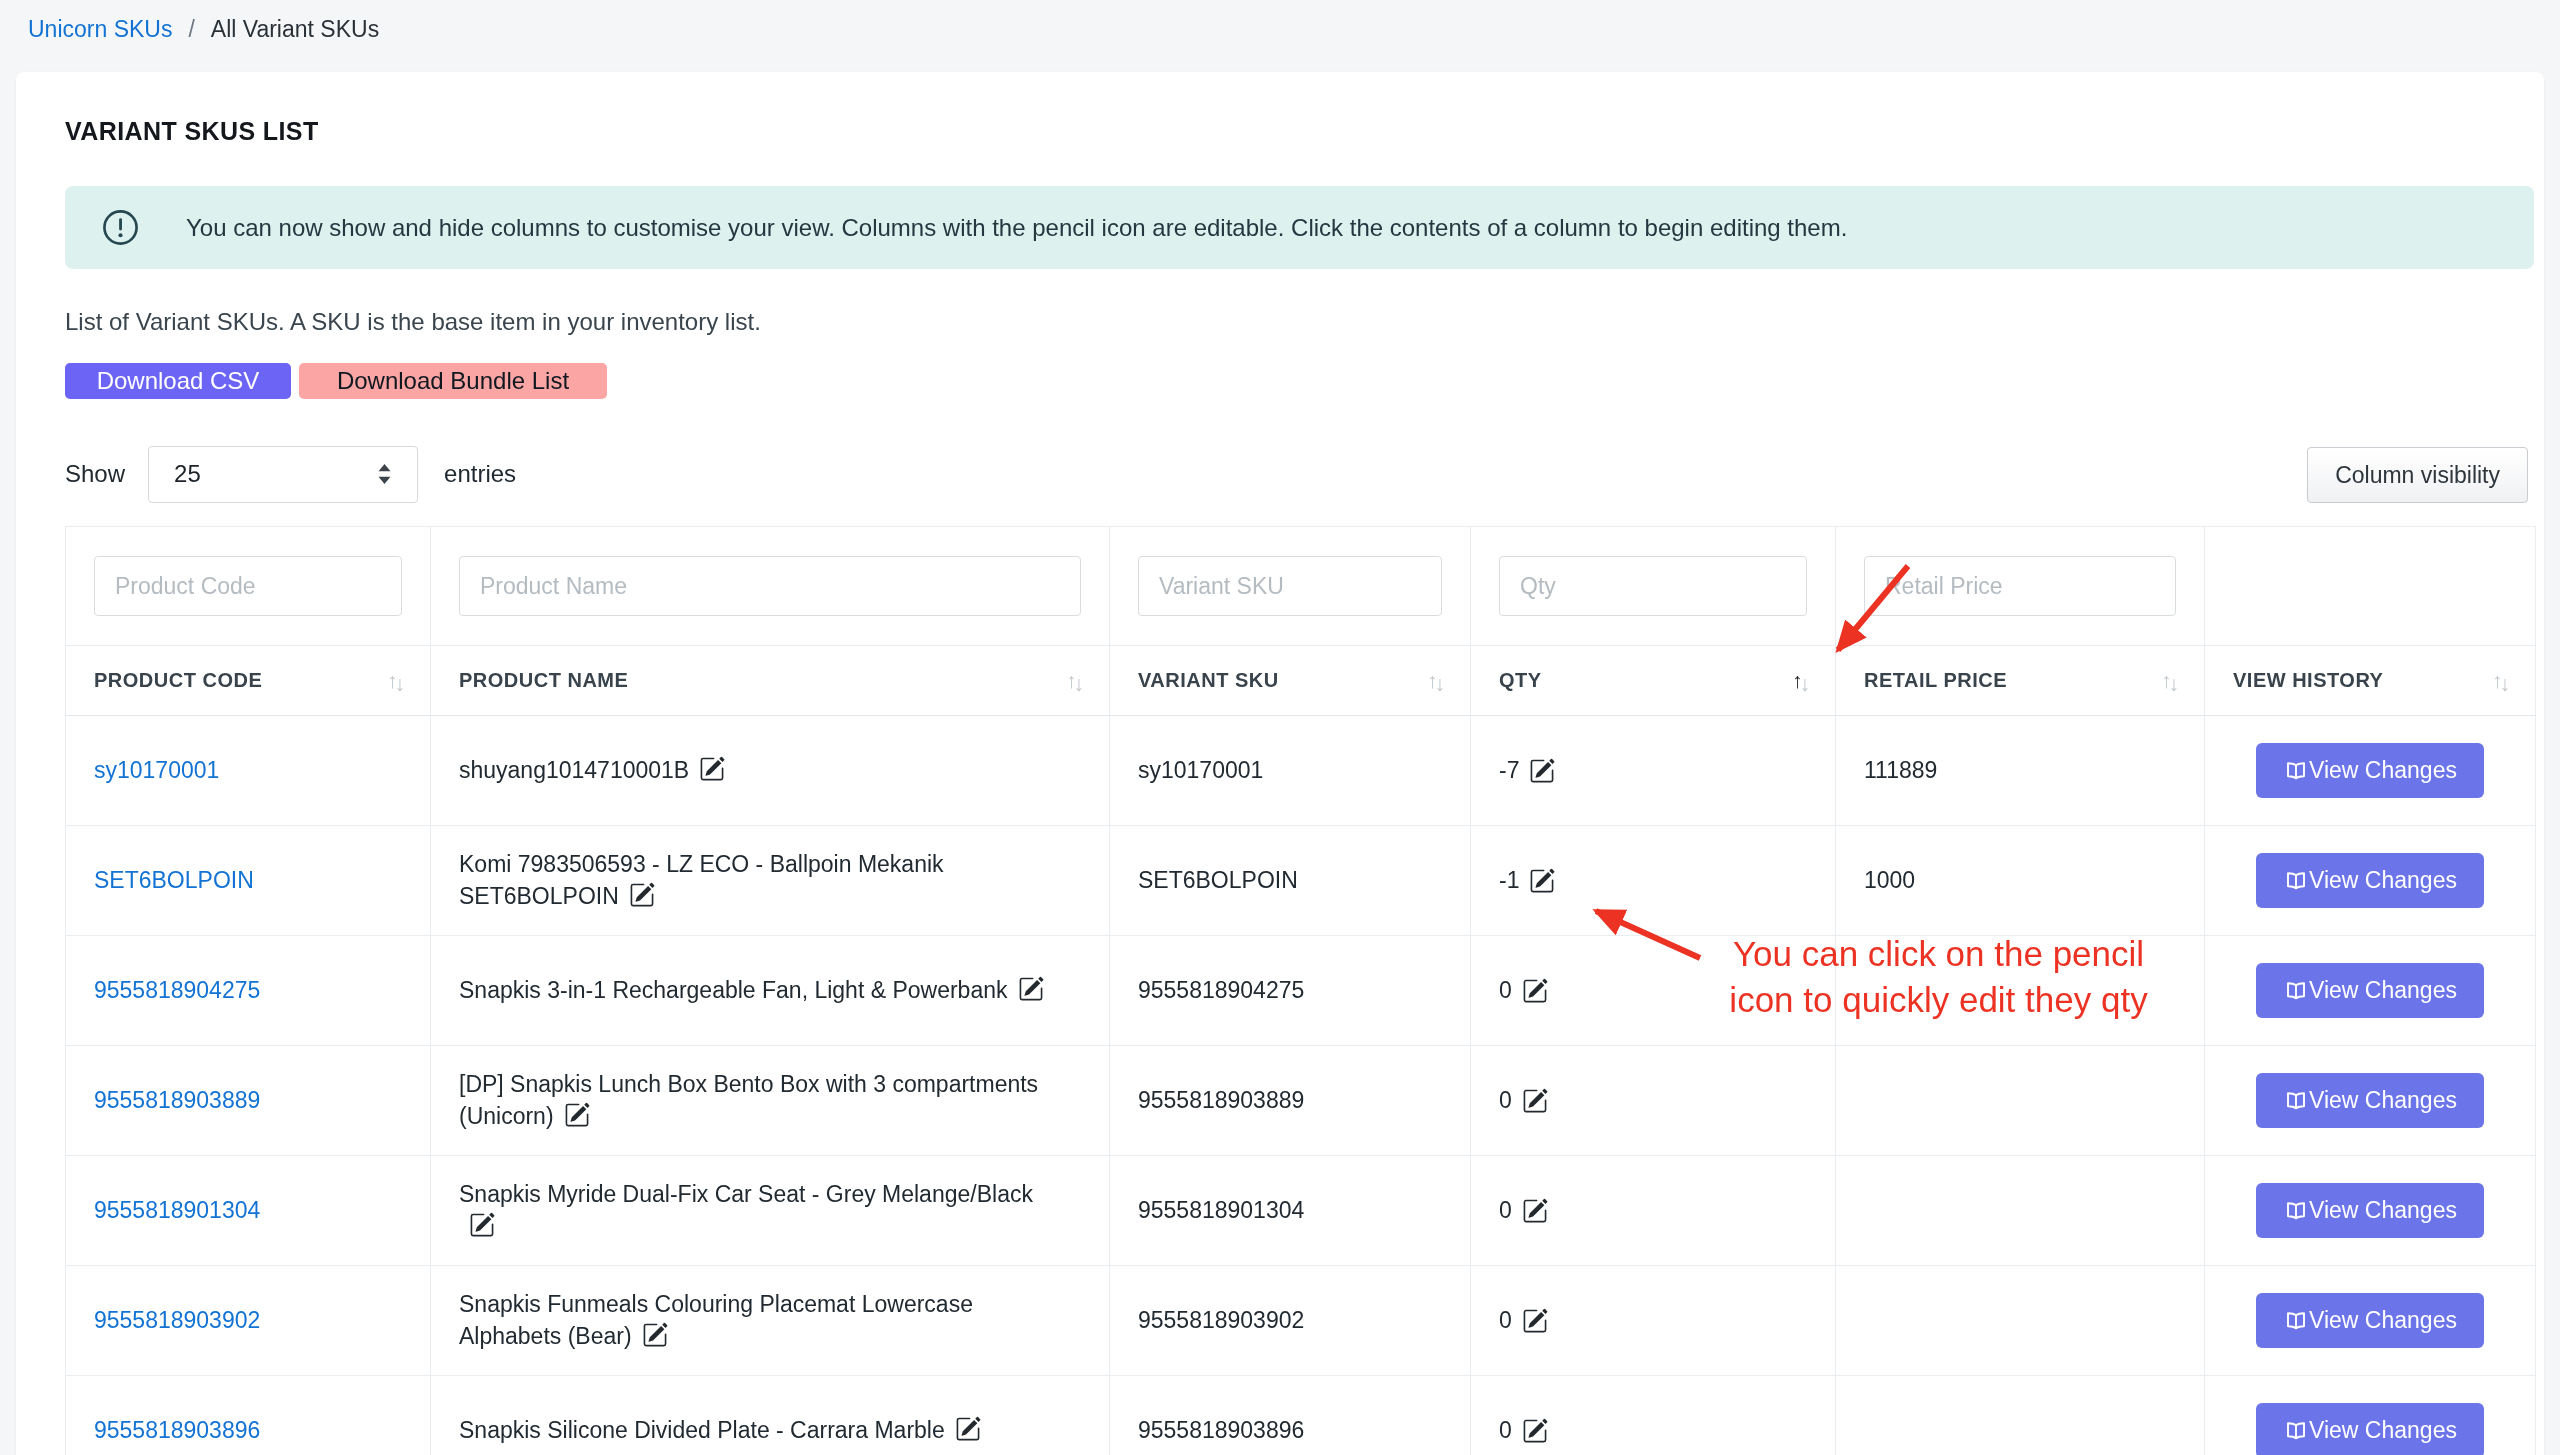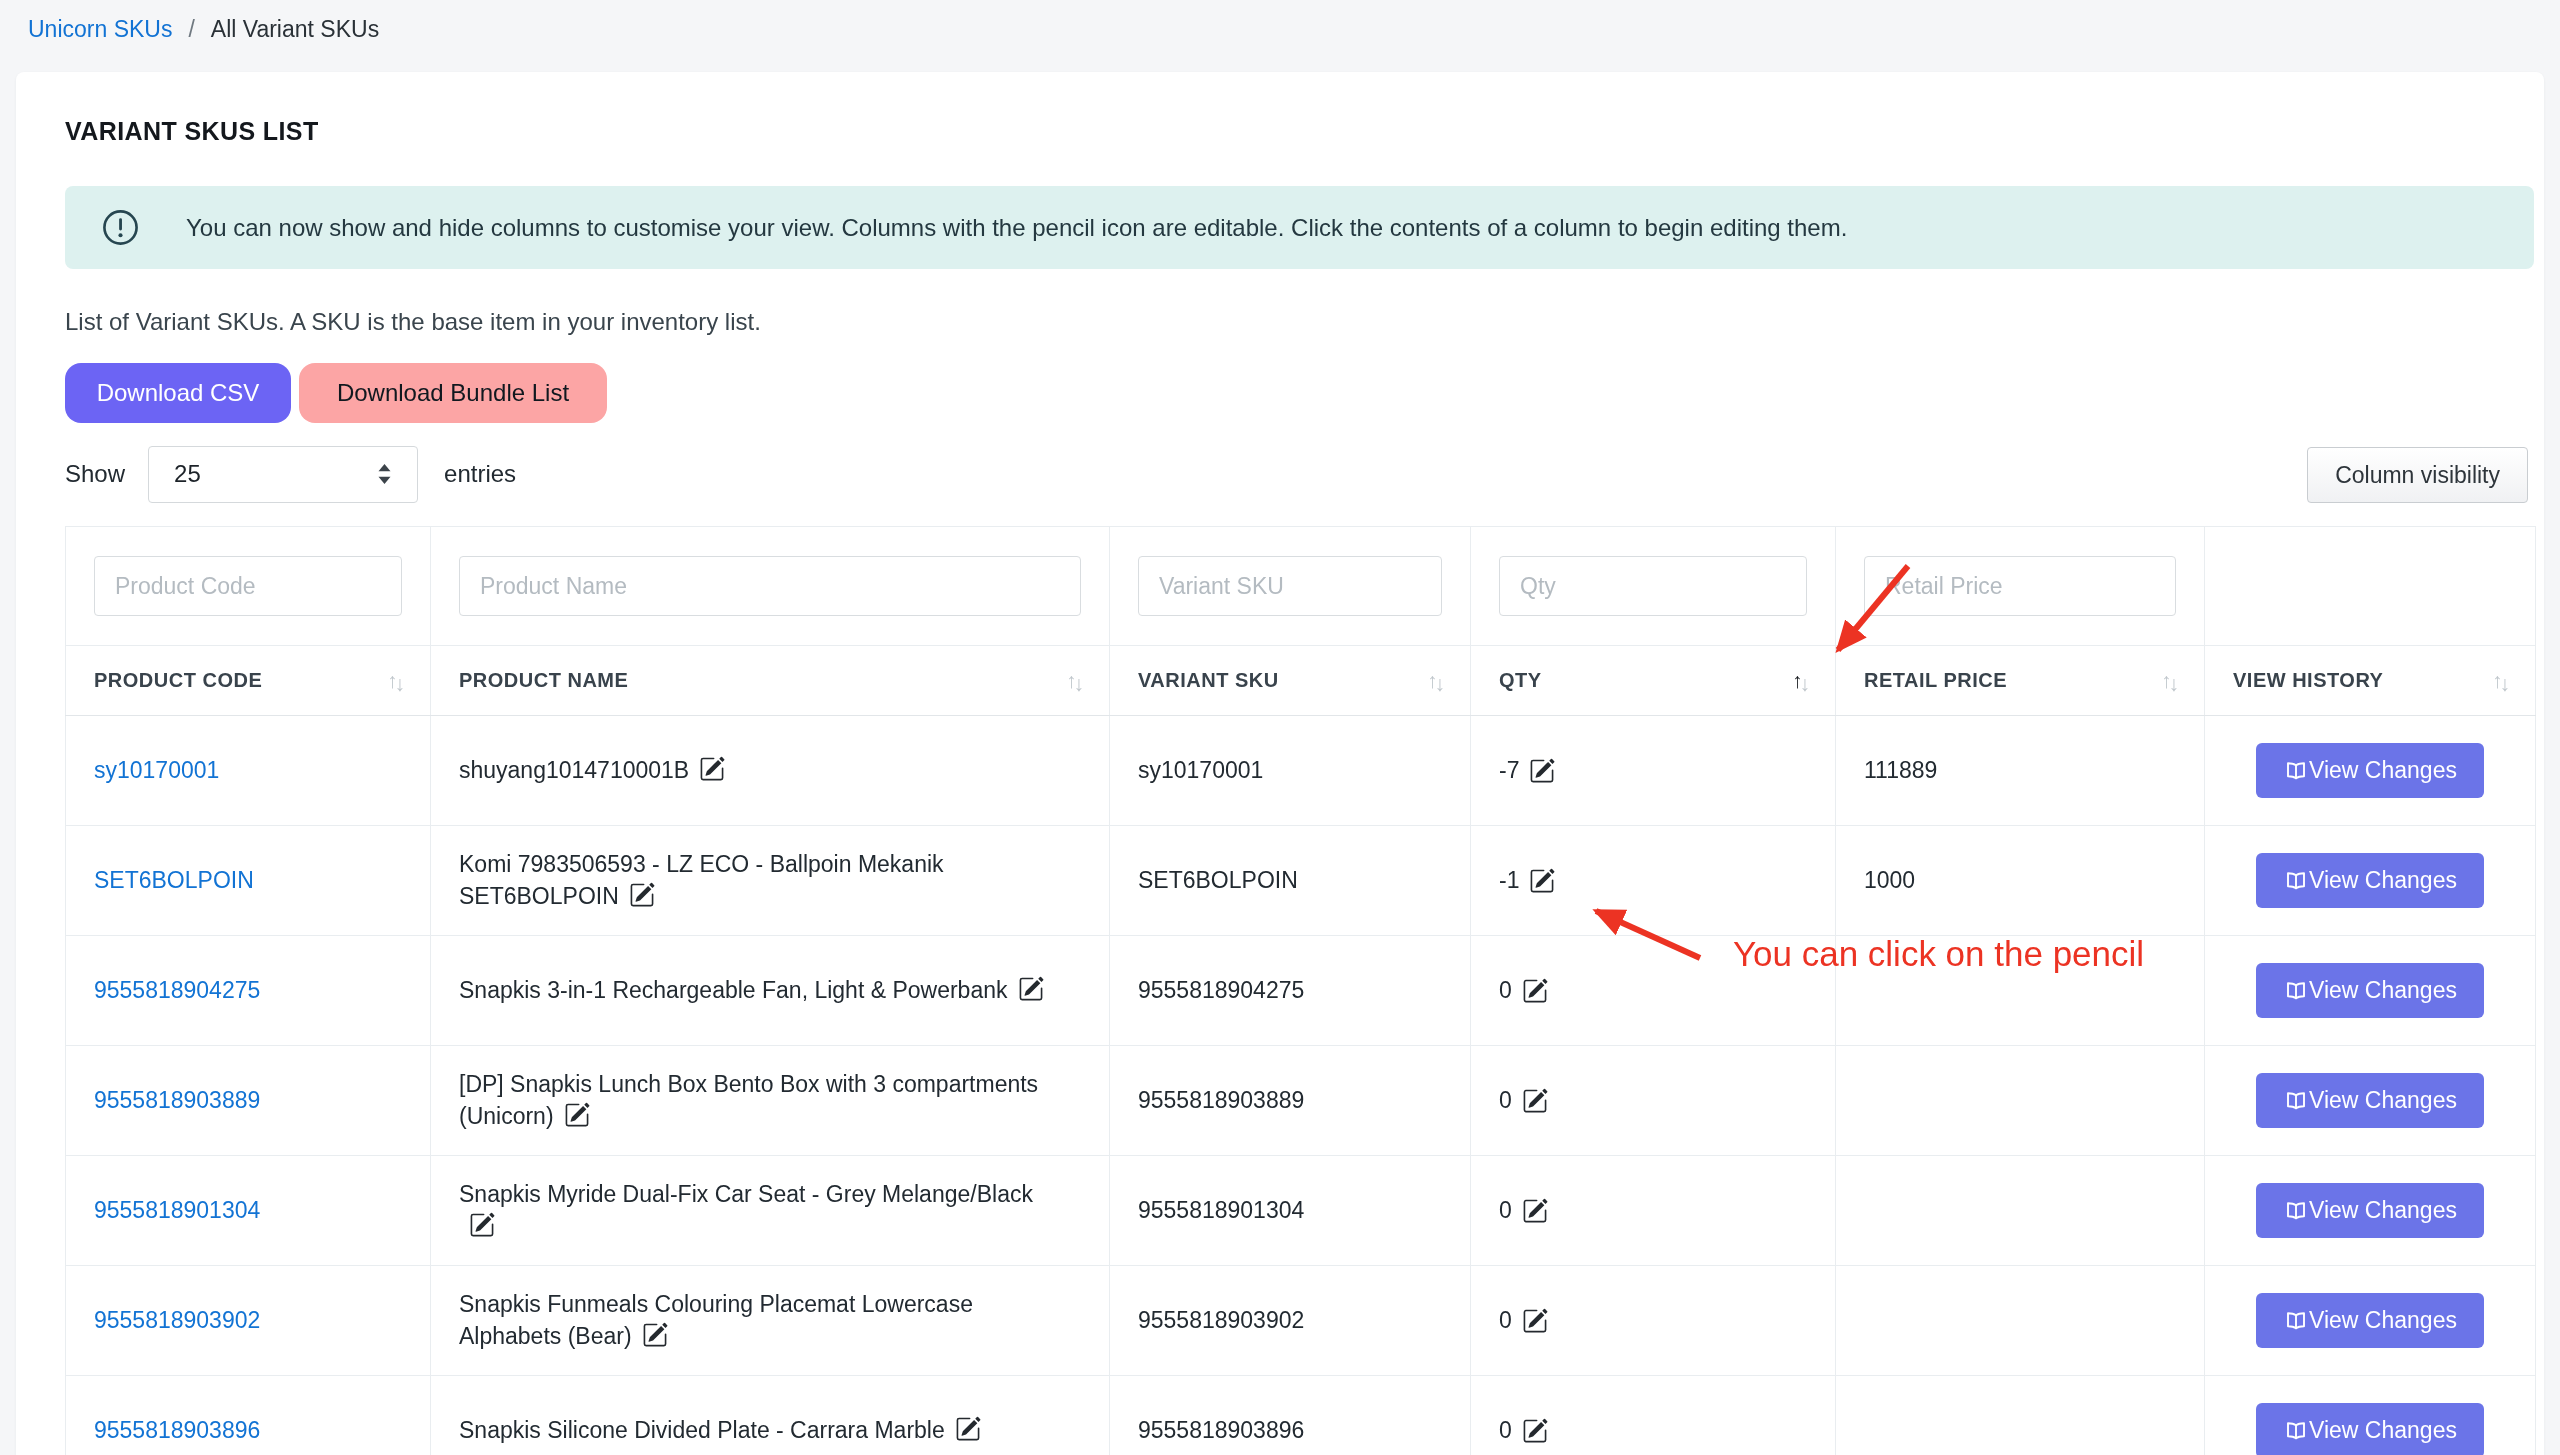--- a/index.html
+++ b/index.html
@@ -20,21 +20,21 @@
   .card > .block{position:absolute;left:49px;right:10px;}
   .page-title{top:45px;font-size:25px;font-weight:bold;letter-spacing:.4px;color:#14181d;}
   
   .banner{top:114px;height:83px;background:#ddf1ef;border-radius:8px;display:flex;align-items:center;}
   .banner .info-ic{margin-left:36px;flex:0 0 auto;display:block;}
   .banner .banner-text{margin-left:46px;font-size:24px;color:#243840;}
   
   .descr{top:236px;font-size:24px;color:#3a454d;}
   
   .btnrow{top:291px;display:flex;gap:8px;}
-  .btn{display:inline-flex;align-items:center;justify-content:center;height:60px;border:none;border-radius:16px;font-size:24px;font-family:inherit;cursor:pointer;}
+  .btn{display:inline-flex;align-items:center;justify-content:center;height:36px;border:none;border-radius:5px;font-size:24px;font-family:inherit;cursor:pointer;}
   .btn-csv{width:226px;background:#6c64f4;color:#ffffff;}
   .btn-bundle{width:308px;background:#fca5a5;color:#10181f;}
   
   .controls{top:373px;height:58px;display:flex;align-items:center;}
   .show-label,.entries-label{font-size:24px;color:#222a31;}
   .length-select{position:relative;margin-left:23px;margin-right:26px;width:270px;height:57px;background:#fff;border:1px solid #d5d9dc;border-radius:4px;display:flex;align-items:center;cursor:pointer;}
   .length-select .sel-value{margin-left:25px;font-size:24px;color:#1c2228;}
   .length-select .sel-arrows{position:absolute;right:24px;top:50%;transform:translateY(-50%);display:block;}
   .btn-colvis{position:absolute;right:6px;top:2px;height:56px;padding:0 27px;font-size:23px;color:#2e353b;background:linear-gradient(#ffffff,#f0f1f3);border:1px solid #c9cdd1;border-radius:4px;cursor:pointer;font-family:inherit;}
   
@@ -381,16 +381,17 @@
       <defs>
         <marker id="ah" markerUnits="userSpaceOnUse" markerWidth="34" markerHeight="30" refX="28" refY="14" orient="auto">
           <path d="M0,0 L32,14 L0,28 z" fill="#ec3323"></path>
         </marker>
       </defs>
       <line x1="1908" y1="566" x2="1838" y2="650" stroke="#ec3323" stroke-width="6" marker-end="url(#ah)"></line>
       <line x1="1700" y1="958" x2="1596" y2="911" stroke="#ec3323" stroke-width="6" marker-end="url(#ah)"></line>
     </svg>
     <div class="annot-text annot-2">
       <div>You can click on the pencil</div>
+      <div>icon to quickly edit they qty</div>
     </div>
   </div>
 
 </div>
 
 </body></html>

